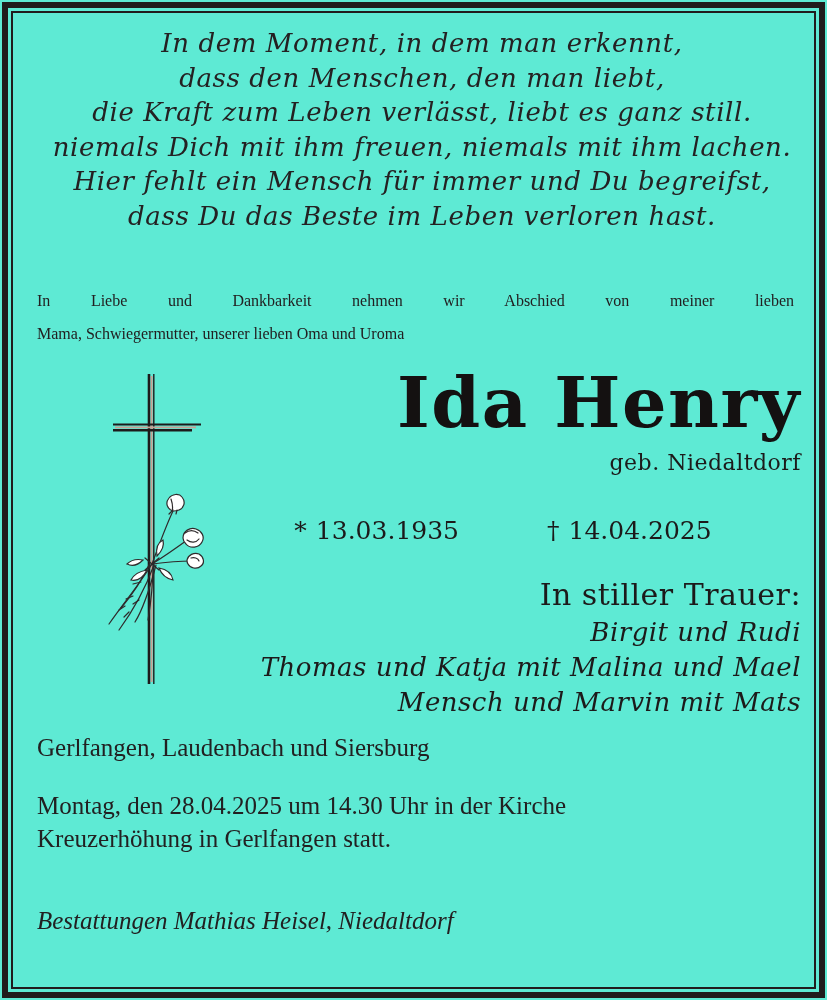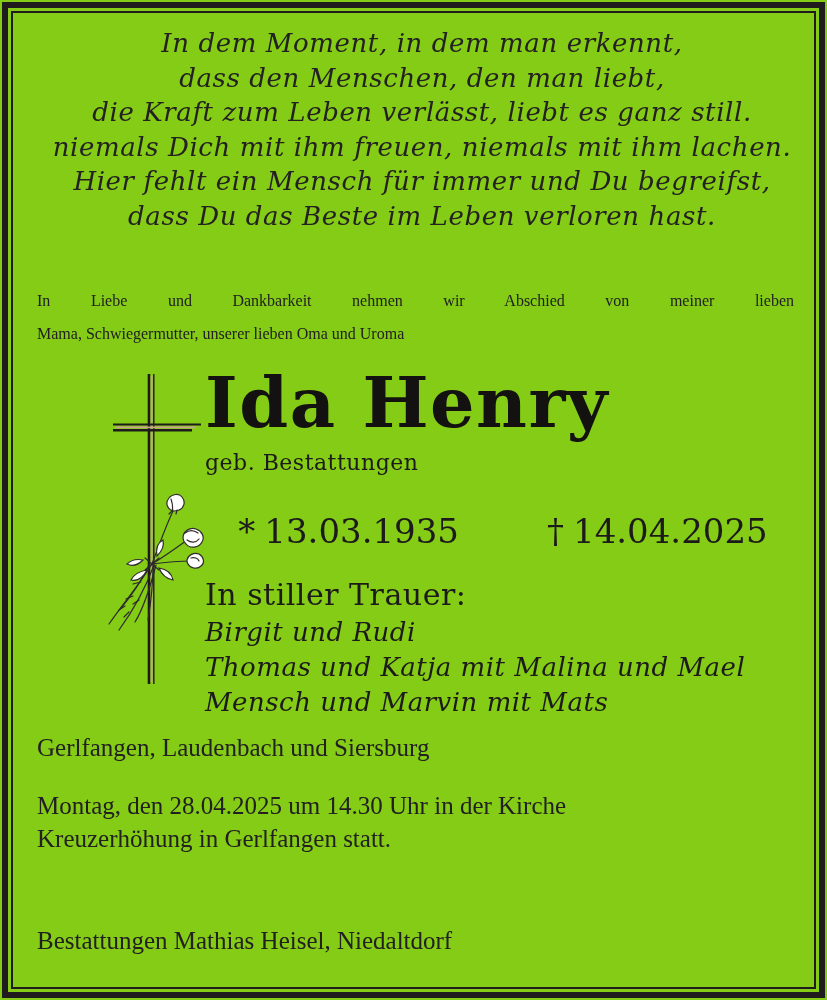--- a/index.html
+++ b/index.html
@@ -1,20 +1,20 @@
 <!DOCTYPE html>
 <html lang="de"><head>
 <meta charset="utf-8">
 <title>Traueranzeige</title>
 <style>
   html,body{margin:0;padding:0;background:#ffffff;}
   .page{
     position:relative;
     width:827px;height:1000px;
-    background:#84cc16;
+    background:#5eead4;
     color:#1c1a1a;
     font-family:"DejaVu Serif",serif;
     overflow:hidden;
   }
   
   .frame-outer{
     position:absolute;left:2px;top:2px;right:2px;bottom:2px;
     border:6px solid #201c1d;
     pointer-events:none;
   }
@@ -39,39 +39,39 @@
   }
   .blk{display:block;}
   .just{text-align:justify;text-align-last:justify;}
   
   .cross-art{
     position:absolute;left:95px;top:368px;width:140px;height:330px;
   }
   
   .memorial{
     position:absolute;top:366px;left:205px;width:596px;
-    text-align:left;
+    text-align:right;
   }
   .name{
     font-size:70px;font-weight:bold;line-height:74px;
     letter-spacing:1.5px;color:#141111;
   }
   .maiden{font-size:22px;line-height:26px;margin-top:10px;letter-spacing:0.5px;}
   .dates{
-    margin-top:40px;font-size:34px;line-height:30px;
+    margin-top:40px;font-size:25px;line-height:30px;
     display:flex;justify-content:center;gap:88px;
   }
   .date-sym{display:inline-block;margin-right:9px;}
   .trauer-heading{margin-top:34px;font-size:30px;line-height:30px;letter-spacing:0.5px;}
   .trauer-line{font-style:italic;font-size:26px;line-height:35px;letter-spacing:0.5px;}
   .trauer-line.first{margin-top:5px;}
   
   .locations{position:absolute;top:733px;left:37px;font-size:25px;line-height:30px;text-align:center;}
   .ceremony{position:absolute;top:789px;left:37px;width:757px;font-size:25px;line-height:33px;}
-  .undertaker{position:absolute;top:926px;left:37px;font-size:25px;line-height:30px;}
+  .undertaker{position:absolute;top:906px;left:37px;font-size:25px;line-height:30px;font-style:italic;}
 </style>
 </head>
 <body>
 
 <div class="page">
 
   <div class="frame-outer">
     <div class="frame-inner"></div>
   </div>
 
@@ -133,21 +133,21 @@
       <path d="M90,165 c4,-3 9,-3 13,0"></path>
       <path d="M92,172 c4,3 9,3 12,-1"></path>
 
       <path d="M92,192 c1,-5 7,-8 12,-6 c5,3 6,9 2,12 c-4,4 -11,2 -13,-2 c-1,-1 -1,-3 -1,-4 z" fill="#ffffff"></path>
       <path d="M96,190 c3,-1 7,0 8,3"></path>
     </g>
   </svg>
 
   <div class="memorial">
     <div class="name">Ida Henry</div>
-    <div class="maiden">geb. Bestattungen</div>
+    <div class="maiden">geb. Niedaltdorf</div>
     <div class="dates">
       <span>
         <span class="date-sym">*</span><span>13.03.1935</span>
       </span>
       <span>
         <span class="date-sym">†</span><span>14.04.2025</span>
       </span>
     </div>
     <div class="trauer-heading">In stiller Trauer:</div>
     <div class="trauer-line first">Birgit und Rudi</div>

